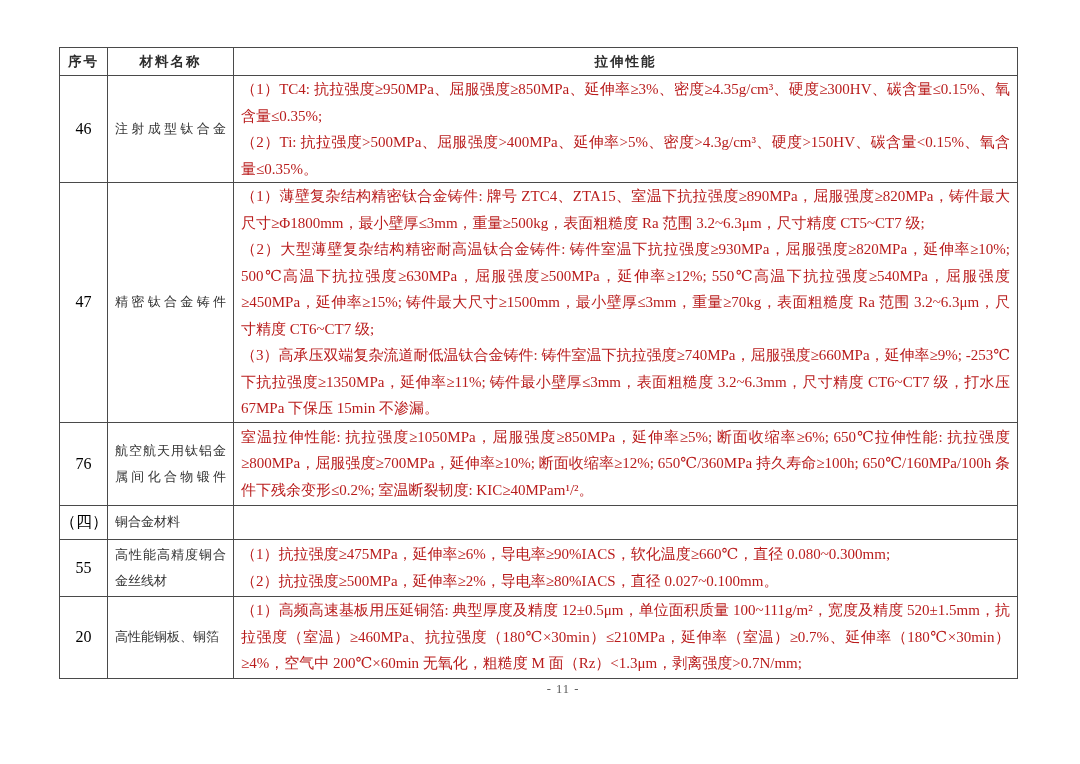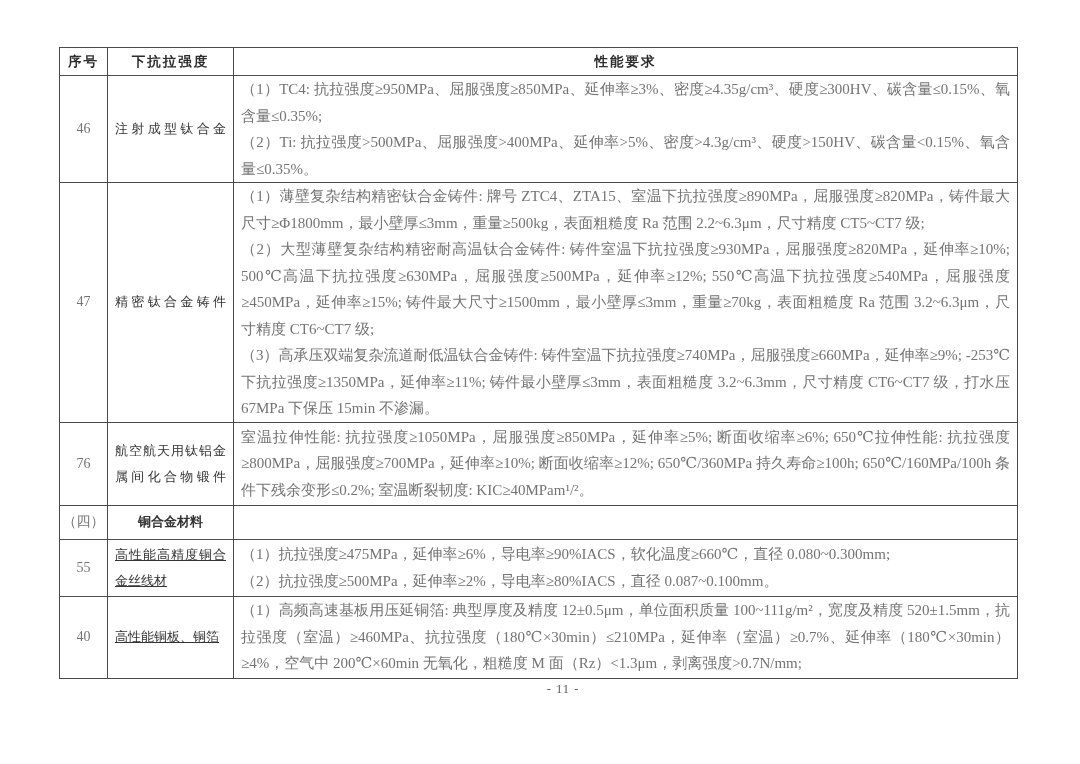--- a/index.html
+++ b/index.html
@@ -13,32 +13,32 @@
     position:absolute;left:44px;top:47px;width:958px;
     border-collapse:collapse;table-layout:fixed;
   }
   table.mat th,table.mat td{border:1px solid #4a4a4a;overflow:hidden;}
   thead tr{height:28px;}
   th{
     font-family:"Liberation Sans","DejaVu Sans",sans-serif;
     font-size:13.5px;font-weight:bold;letter-spacing:2px;color:#2e2e2e;
     text-align:center;vertical-align:middle;padding:0;
   }
-  td.no{text-align:center;vertical-align:middle;font-size:14px;padding:0;color:#737373;}
+  td.no{text-align:center;vertical-align:middle;font-size:16px;padding:0;color:#000000;}
   td.name{
     font-size:13px;line-height:26px;padding:2px 7px;
     vertical-align:middle;color:#343434;
   }
   td.name.dist{text-align:justify;text-align-last:justify;}
-  td.name.just{text-align:justify;text-align-last:left;text-decoration:underline;}
-  td.name.left{text-align:center;font-weight:bold;}
+  td.name.just{text-align:justify;text-align-last:left;}
+  td.name.left{text-align:left;}
   td.req{padding:0 7px;vertical-align:middle;}
   td.req p{
     margin:0;font-size:15px;line-height:26.5px;
-    text-align:justify;color:#737373;
+    text-align:justify;color:#b91c1c;
   }
   tr.r46{height:107px;}
   tr.r47{height:238px;}
   tr.r48{height:83px;}
   tr.rsec{height:34px;}
   tr.r49{height:53px;}
   tr.r50{height:82px;}
   .footer{
     position:absolute;left:8px;top:682px;width:1080px;text-align:center;
     font-size:12.5px;color:#5a5a5a;letter-spacing:1px;
@@ -51,38 +51,38 @@
 
   <table class="mat">
     <colgroup>
       <col style="width:48px">
       <col style="width:126px">
       <col style="width:784px">
     </colgroup>
     <thead>
       <tr>
         <th>序号</th>
-        <th>下抗拉强度</th>
-        <th>性能要求</th>
+        <th>材料名称</th>
+        <th>拉伸性能</th>
       </tr>
     </thead>
     <tbody>
       <tr class="r46">
         <td class="no">46</td>
         <td class="name dist">注射成型钛合金</td>
         <td class="req">
           <p>（1）TC4: 抗拉强度≥950MPa、屈服强度≥850MPa、延伸率≥3%、密度≥4.35g/cm³、硬度≥300HV、碳含量≤0.15%、氧含量≤0.35%;</p>
           <p>（2）Ti: 抗拉强度&gt;500MPa、屈服强度&gt;400MPa、延伸率&gt;5%、密度&gt;4.3g/cm³、硬度&gt;150HV、碳含量&lt;0.15%、氧含量≤0.35%。</p>
         </td>
       </tr>
       <tr class="r47">
         <td class="no">47</td>
         <td class="name dist">精密钛合金铸件</td>
         <td class="req">
-          <p>（1）薄壁复杂结构精密钛合金铸件: 牌号 ZTC4、ZTA15、室温下抗拉强度≥890MPa，屈服强度≥820MPa，铸件最大尺寸≥Φ1800mm，最小壁厚≤3mm，重量≥500kg，表面粗糙度 Ra 范围 2.2~6.3μm，尺寸精度 CT5~CT7 级;</p>
+          <p>（1）薄壁复杂结构精密钛合金铸件: 牌号 ZTC4、ZTA15、室温下抗拉强度≥890MPa，屈服强度≥820MPa，铸件最大尺寸≥Φ1800mm，最小壁厚≤3mm，重量≥500kg，表面粗糙度 Ra 范围 3.2~6.3μm，尺寸精度 CT5~CT7 级;</p>
           <p>（2）大型薄壁复杂结构精密耐高温钛合金铸件: 铸件室温下抗拉强度≥930MPa，屈服强度≥820MPa，延伸率≥10%; 500℃高温下抗拉强度≥630MPa，屈服强度≥500MPa，延伸率≥12%; 550℃高温下抗拉强度≥540MPa，屈服强度≥450MPa，延伸率≥15%; 铸件最大尺寸≥1500mm，最小壁厚≤3mm，重量≥70kg，表面粗糙度 Ra 范围 3.2~6.3μm，尺寸精度 CT6~CT7 级;</p>
           <p>（3）高承压双端复杂流道耐低温钛合金铸件: 铸件室温下抗拉强度≥740MPa，屈服强度≥660MPa，延伸率≥9%; -253℃下抗拉强度≥1350MPa，延伸率≥11%; 铸件最小壁厚≤3mm，表面粗糙度 3.2~6.3mm，尺寸精度 CT6~CT7 级，打水压 67MPa 下保压 15min 不渗漏。</p>
         </td>
       </tr>
       <tr class="r48">
         <td class="no">76</td>
         <td class="name dist">航空航天用钛铝金属间化合物锻件</td>
         <td class="req">
           <p>室温拉伸性能: 抗拉强度≥1050MPa，屈服强度≥850MPa，延伸率≥5%; 断面收缩率≥6%; 650℃拉伸性能: 抗拉强度≥800MPa，屈服强度≥700MPa，延伸率≥10%; 断面收缩率≥12%; 650℃/360MPa 持久寿命≥100h; 650℃/160MPa/100h 条件下残余变形≤0.2%; 室温断裂韧度: KIC≥40MPam¹/²。</p>
         </td>
@@ -90,25 +90,25 @@
       <tr class="rsec">
         <td class="no">（四）</td>
         <td class="name left">铜合金材料</td>
         <td class="req"></td>
       </tr>
       <tr class="r49">
         <td class="no">55</td>
         <td class="name just">高性能高精度铜合金丝线材</td>
         <td class="req">
           <p>（1）抗拉强度≥475MPa，延伸率≥6%，导电率≥90%IACS，软化温度≥660℃，直径 0.080~0.300mm;</p>
-          <p>（2）抗拉强度≥500MPa，延伸率≥2%，导电率≥80%IACS，直径 0.087~0.100mm。</p>
+          <p>（2）抗拉强度≥500MPa，延伸率≥2%，导电率≥80%IACS，直径 0.027~0.100mm。</p>
         </td>
       </tr>
       <tr class="r50">
-        <td class="no">40</td>
+        <td class="no">20</td>
         <td class="name just">高性能铜板、铜箔</td>
         <td class="req">
           <p>（1）高频高速基板用压延铜箔: 典型厚度及精度 12±0.5μm，单位面积质量 100~111g/m²，宽度及精度 520±1.5mm，抗拉强度（室温）≥460MPa、抗拉强度（180℃×30min）≤210MPa，延伸率（室温）≥0.7%、延伸率（180℃×30min）≥4%，空气中 200℃×60min 无氧化，粗糙度 M 面（Rz）&lt;1.3μm，剥离强度&gt;0.7N/mm;</p>
         </td>
       </tr>
     </tbody>
   </table>
 
   <div class="footer">- 11 -</div>
 

